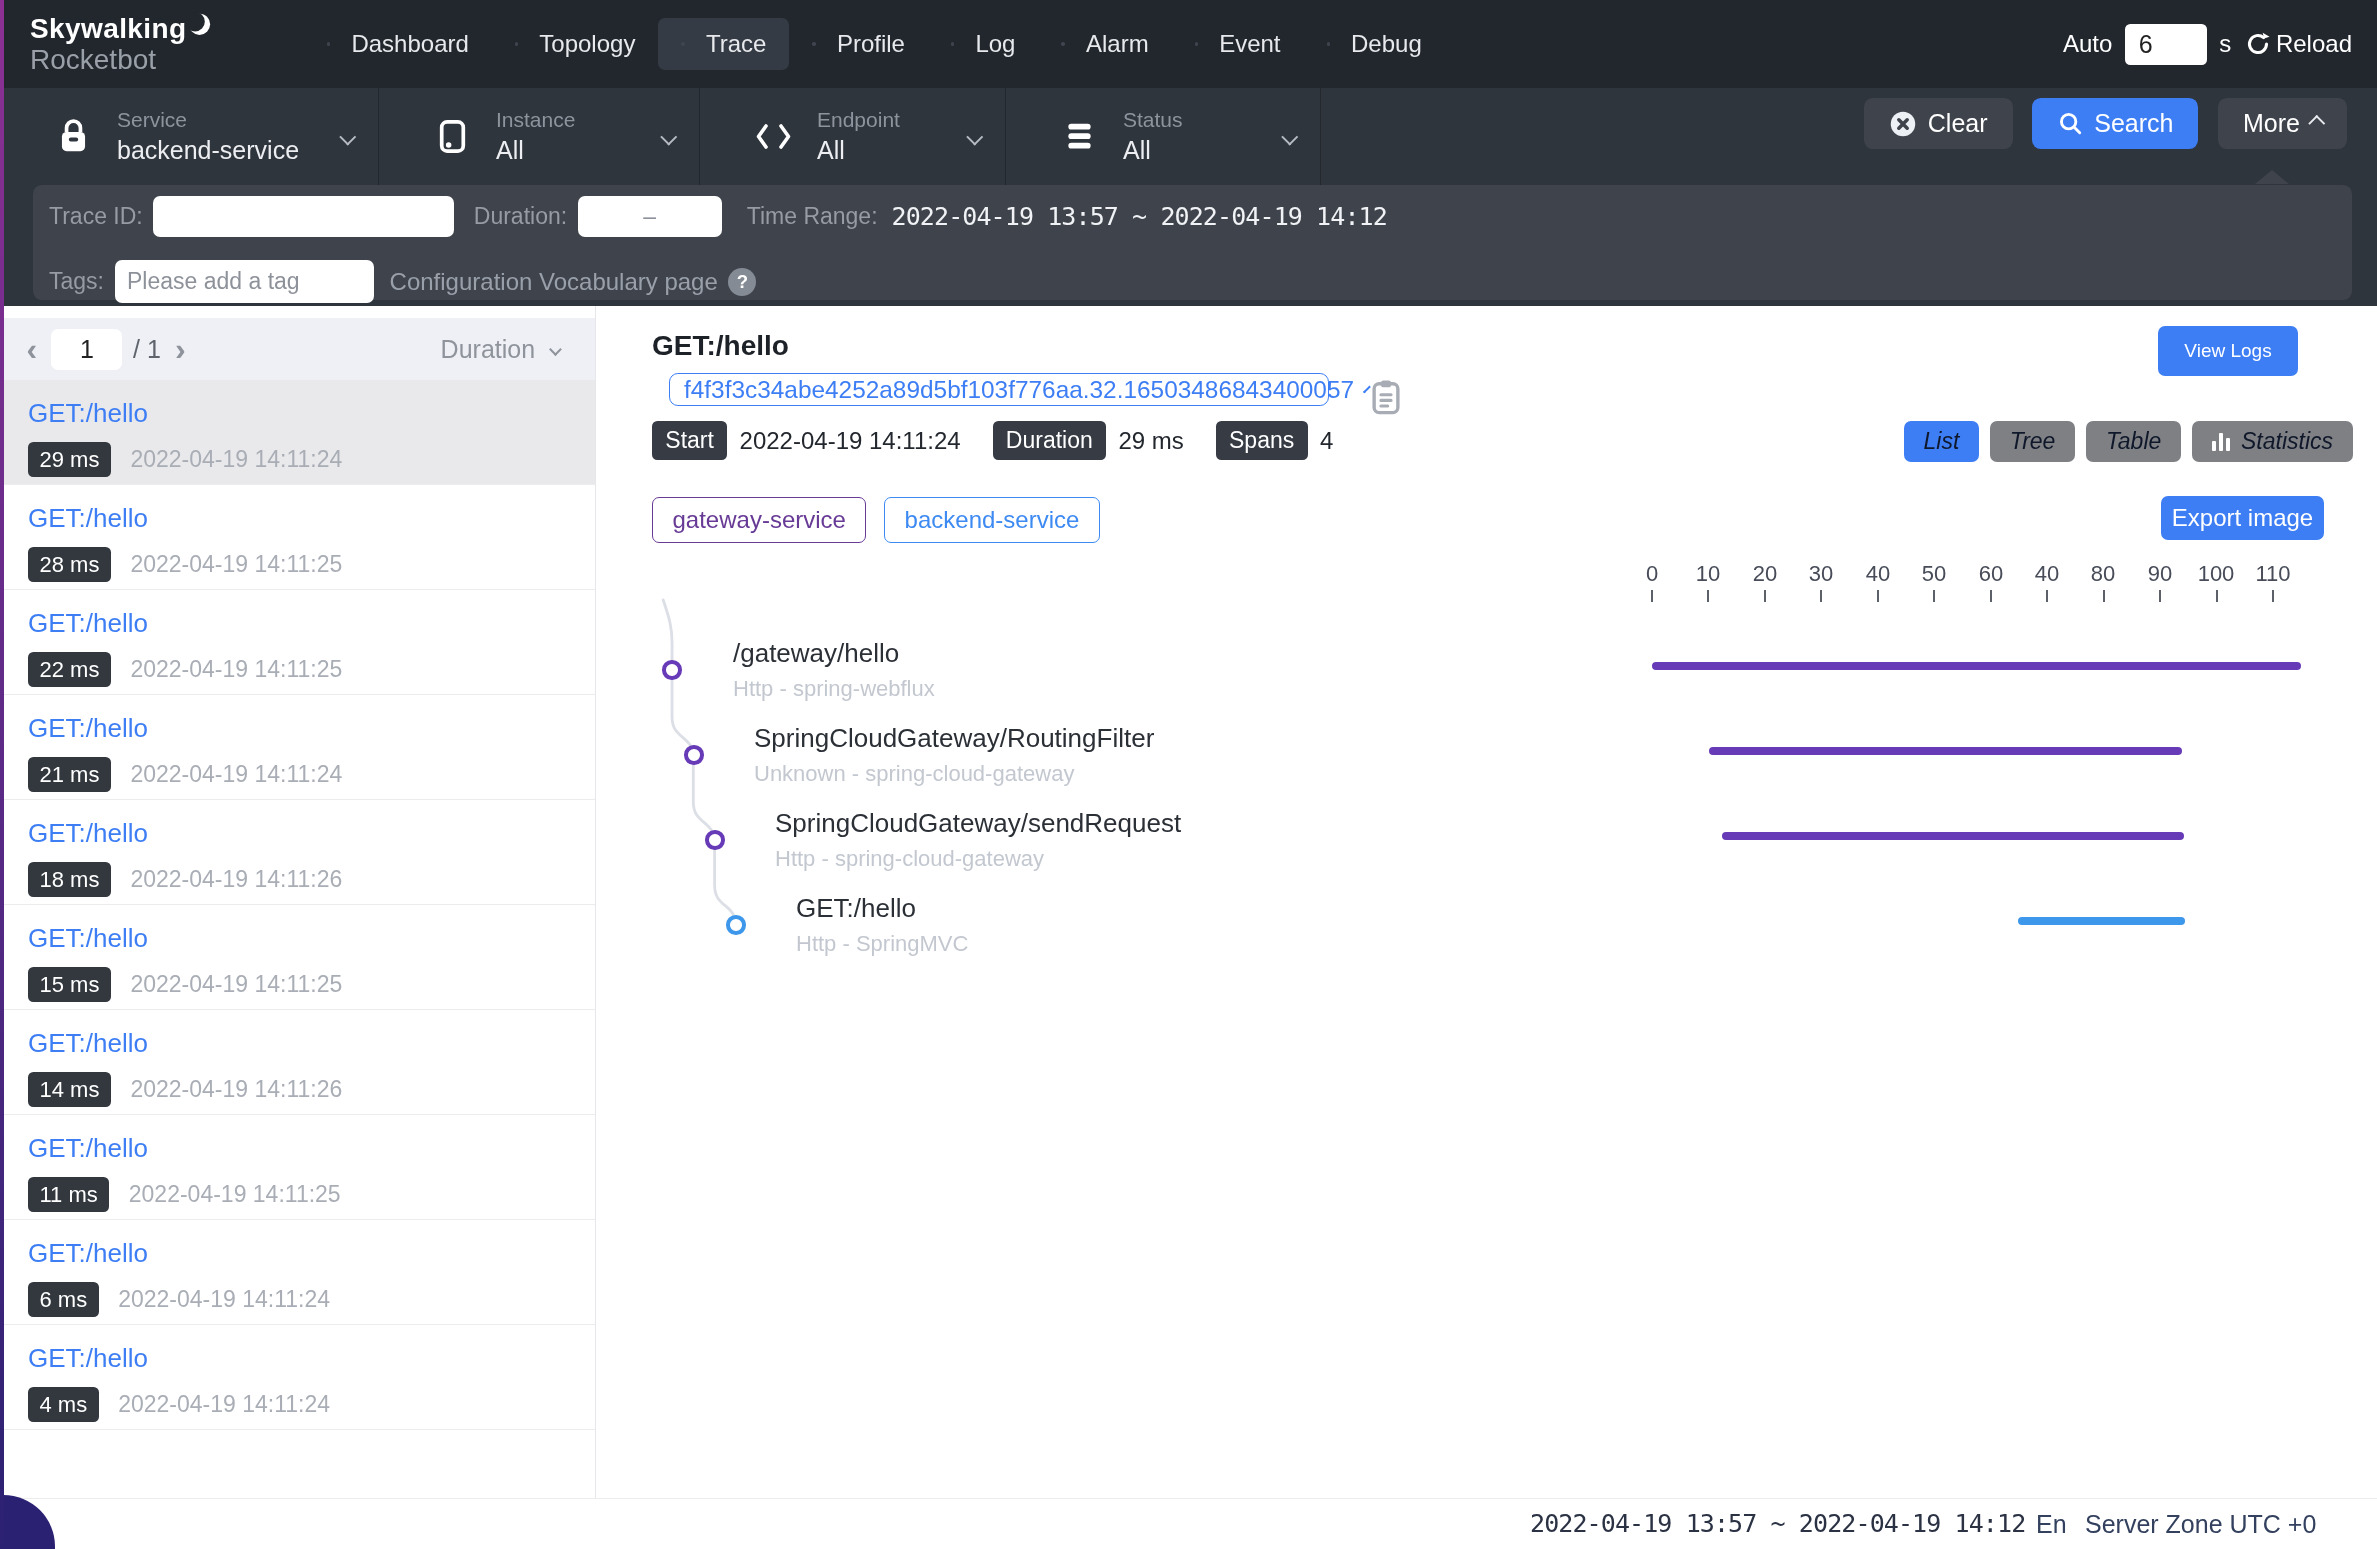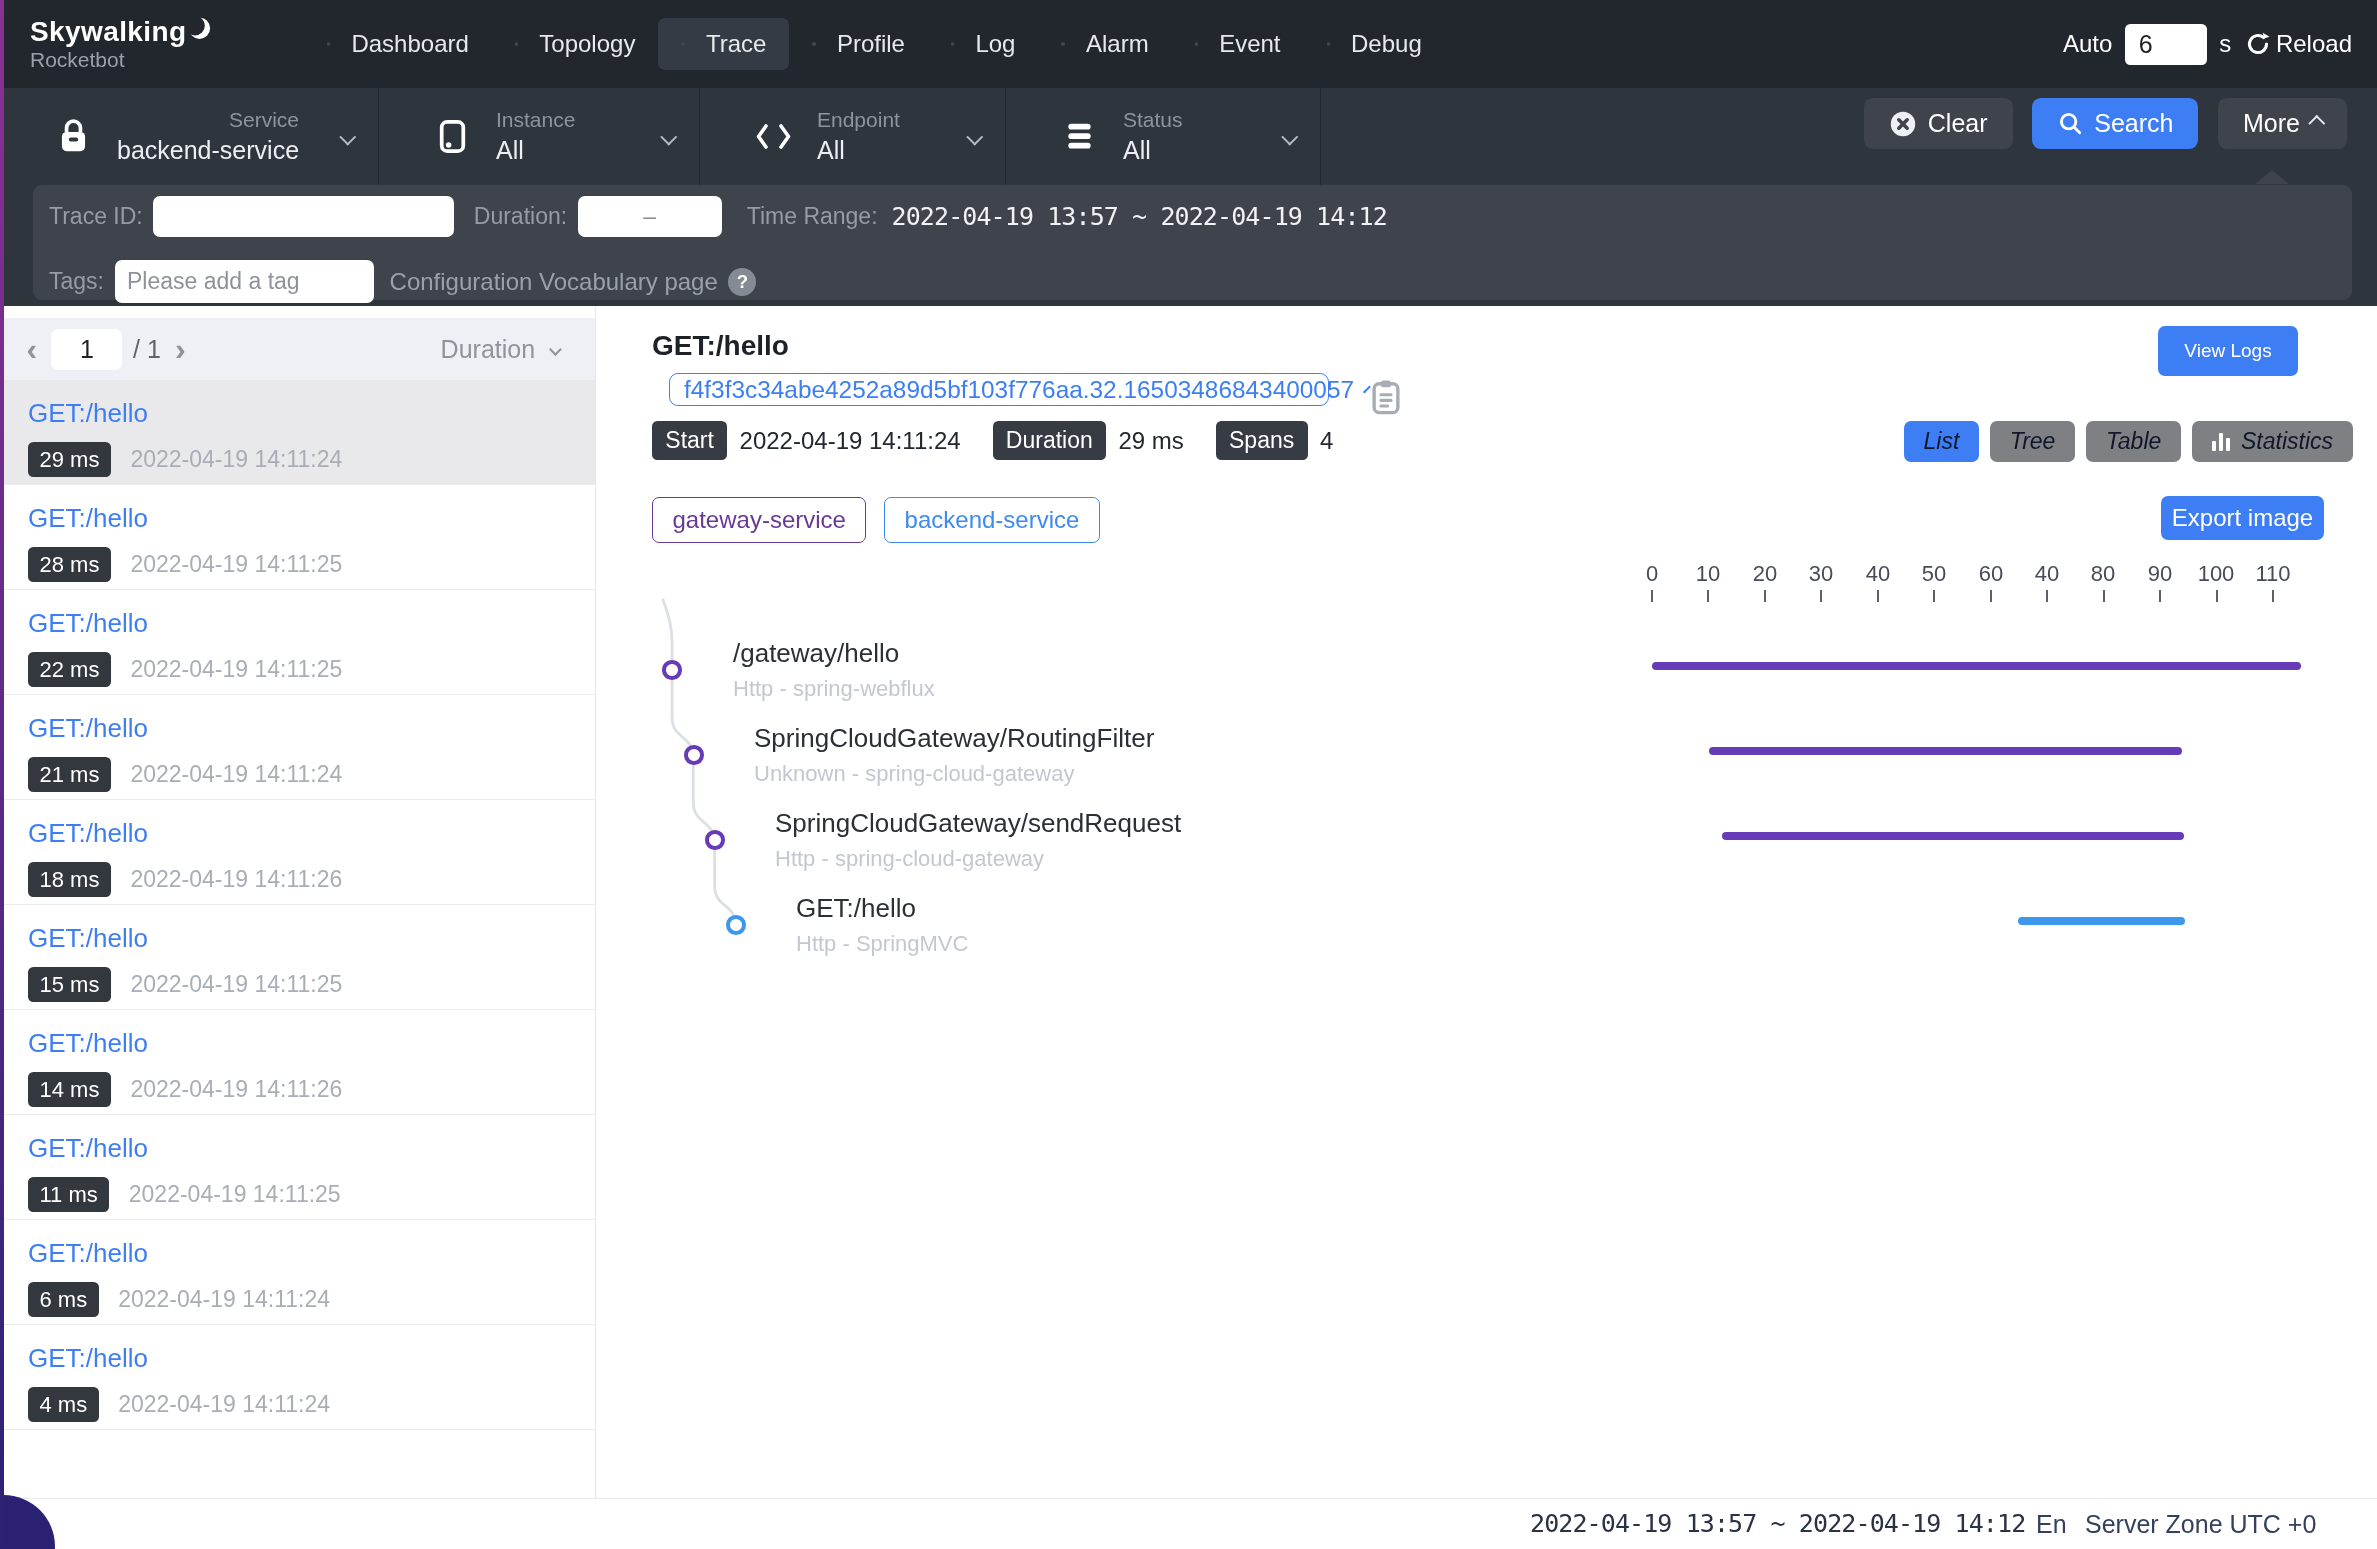--- a/index.html
+++ b/index.html
@@ -9,37 +9,37 @@
   
   .edge-strip { position:absolute; left:0; top:0; width:3.5px; height:1550px; background:linear-gradient(#8d3094,#5b2a86,#2b2173); z-index:60; }
   .corner-blob { position:absolute; left:-48px; bottom:-48px; width:103px; height:103px; border-radius:50%; background:#2b2173; z-index:55; }
 
   
   .nav { height:88px; background:#22272e; display:flex; align-items:center; padding:0 25px 0 30px; }
   .logo { display:flex; flex-direction:column; justify-content:center; line-height:1.05; }
   .logo-top { display:flex; align-items:flex-start; }
   .logo-title { font-size:28px; font-weight:bold; color:#fff; letter-spacing:0.4px; }
   .logo-moon { margin:-1.8px 0 0 1.8px; }
-  .logo-sub { font-size:21px; color:#9aa0a8; margin-top:1.8px; }
+  .logo-sub { font-size:28px; color:#9aa0a8; margin-top:1.8px; }
   .nav-items { display:flex; align-items:center; margin-left:89px; }
   .nav-item { display:flex; align-items:center; font-size:24px; color:#e7e9ec; padding:12.4px 23px; border-radius:7px; cursor:default; white-space:nowrap; }
   .nav-item .nav-dot { width:3.5px; height:3.5px; border-radius:50%; background:#3f454e; margin-right:21px; }
   .nav-item.active { background:#353b44; }
   .nav-right { margin-left:auto; display:flex; align-items:center; gap:12.4px; color:#fff; font-size:24px; }
   .auto-input { width:82px; height:41px; border:none; border-radius:5.3px; font-size:25px; padding-left:14px; color:#222; background:#fff; font-family:"Liberation Sans",sans-serif; }
   .reload-wrap { display:flex; align-items:center; gap:4.4px; cursor:default; }
 
   
   .filterzone { height:218px; background:#2f353d; position:relative; }
   .filterbar { height:97px; display:flex; align-items:stretch; }
   .fgroup { display:flex; align-items:center; padding-left:53px; border-right:0.9px solid #23272e; }
   .fgroup.g1{ width:379px; } .fgroup.g2{ width:321px; } .fgroup.g3{ width:306px; } .fgroup.g4{ width:315px; }
   .ficon { width:41px; display:flex; justify-content:center; }
   .ftext { margin-left:23px; display:flex; flex-direction:column; }
-  .flabel { font-size:21px; color:#8e949d;text-align:right; }
+  .flabel { font-size:21px; color:#8e949d; }
   .fvalue { font-size:25px; color:#eceef1; margin-top:3.5px; white-space:nowrap; }
   .fchev { margin-left:auto; margin-right:25px; }
   .chev { display:inline-block; width:11.5px; height:11.5px; border-right:2.7px solid #b7bcc4; border-bottom:2.7px solid #b7bcc4; transform:rotate(45deg); }
   .chev.up { transform:rotate(225deg); border-color:#e8eaee; }
   .chev.small { width:8.9px; height:8.9px; border-width:2.2px; }
   .chev.blue { border-color:#3d7ef5; }
   .chev.gray { border-color:#8f939b; }
 
   .fbuttons { position:absolute; right:30px; top:10px; display:flex; gap:19.5px; }
   .btn { display:flex; align-items:center; gap:10.6px; height:51px; border-radius:8.9px; font-size:25px; color:#fff; padding:0 25px; cursor:default; }

